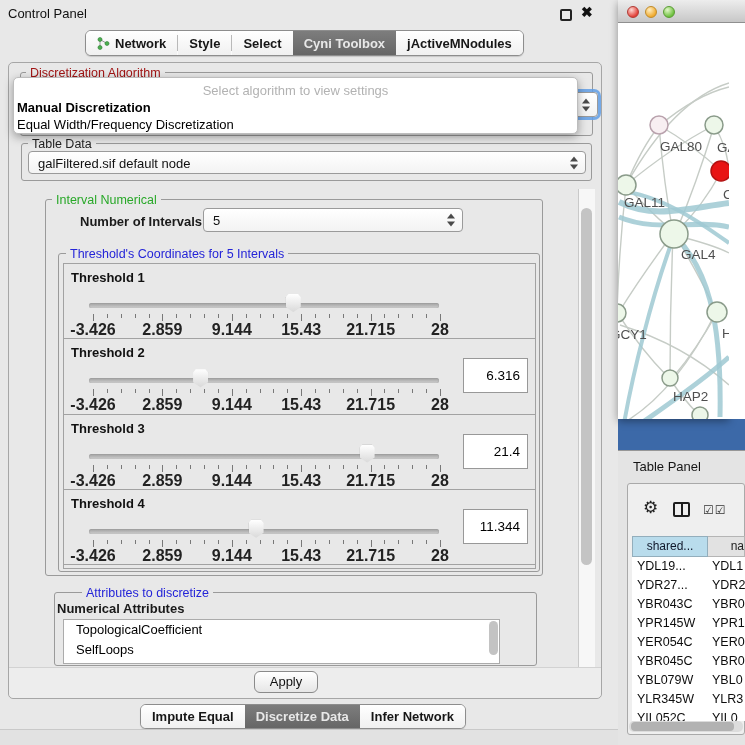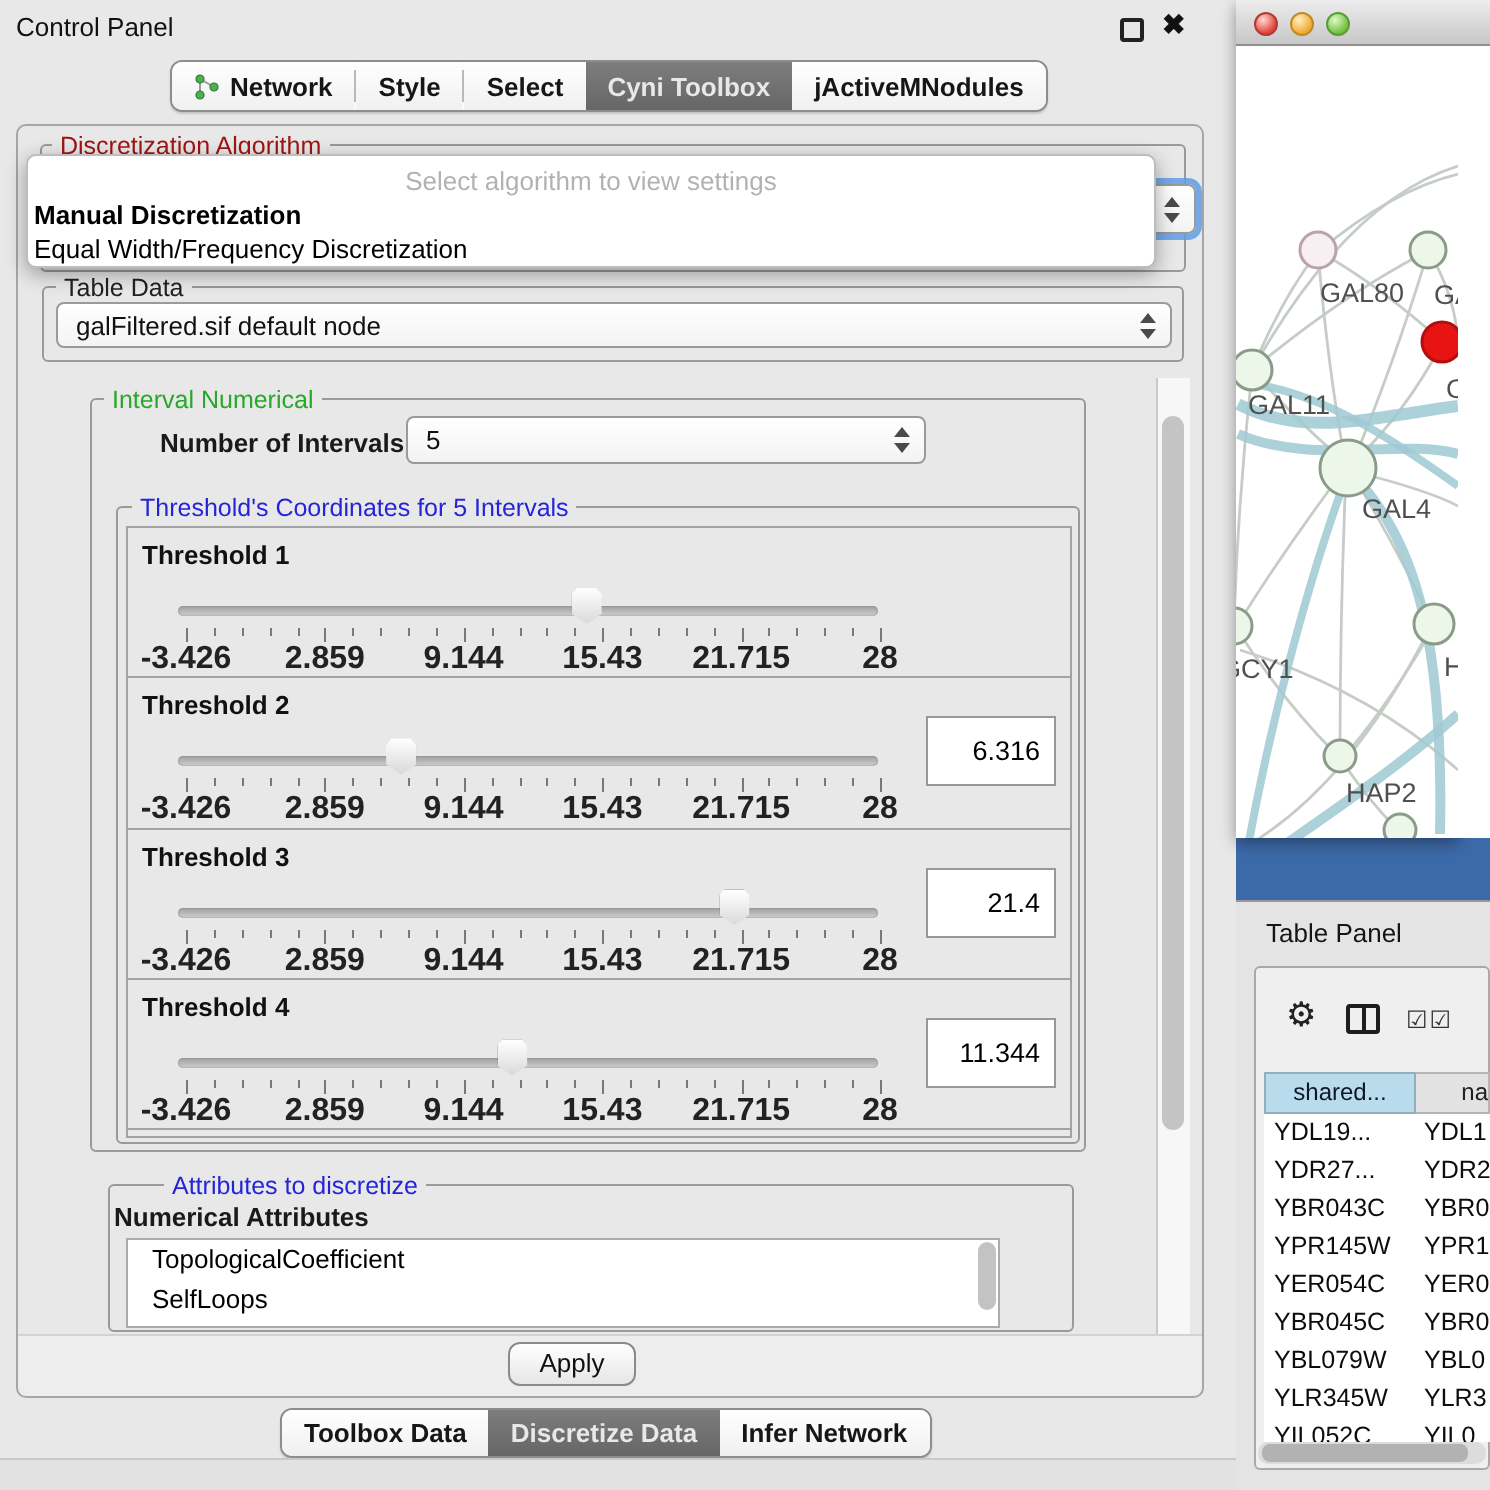--- a/index.html
+++ b/index.html
@@ -352,21 +352,21 @@
       <div class="attr-item">SelfLoops</div>
       <div class="attr-item">BetweennessCentrality</div>
     </div>
   <div class="abs attr-scroll"></div>
 
   <div class="abs apply-row"></div>
   <div class="abs apply-btn">Apply</div>
 
   <div class="abs tabbar" id="bottom-tabbar">
       <div class="tab">
-        <span>Toolbox Data</span>
+        <span>Impute Equal</span>
       </div>
       <div class="tab selected">
         <span>Discretize Data</span>
       </div>
       <div class="tab">
         <span>Infer Network</span>
       </div>
     </div>
   <div class="abs bottom-strip"></div>
 

